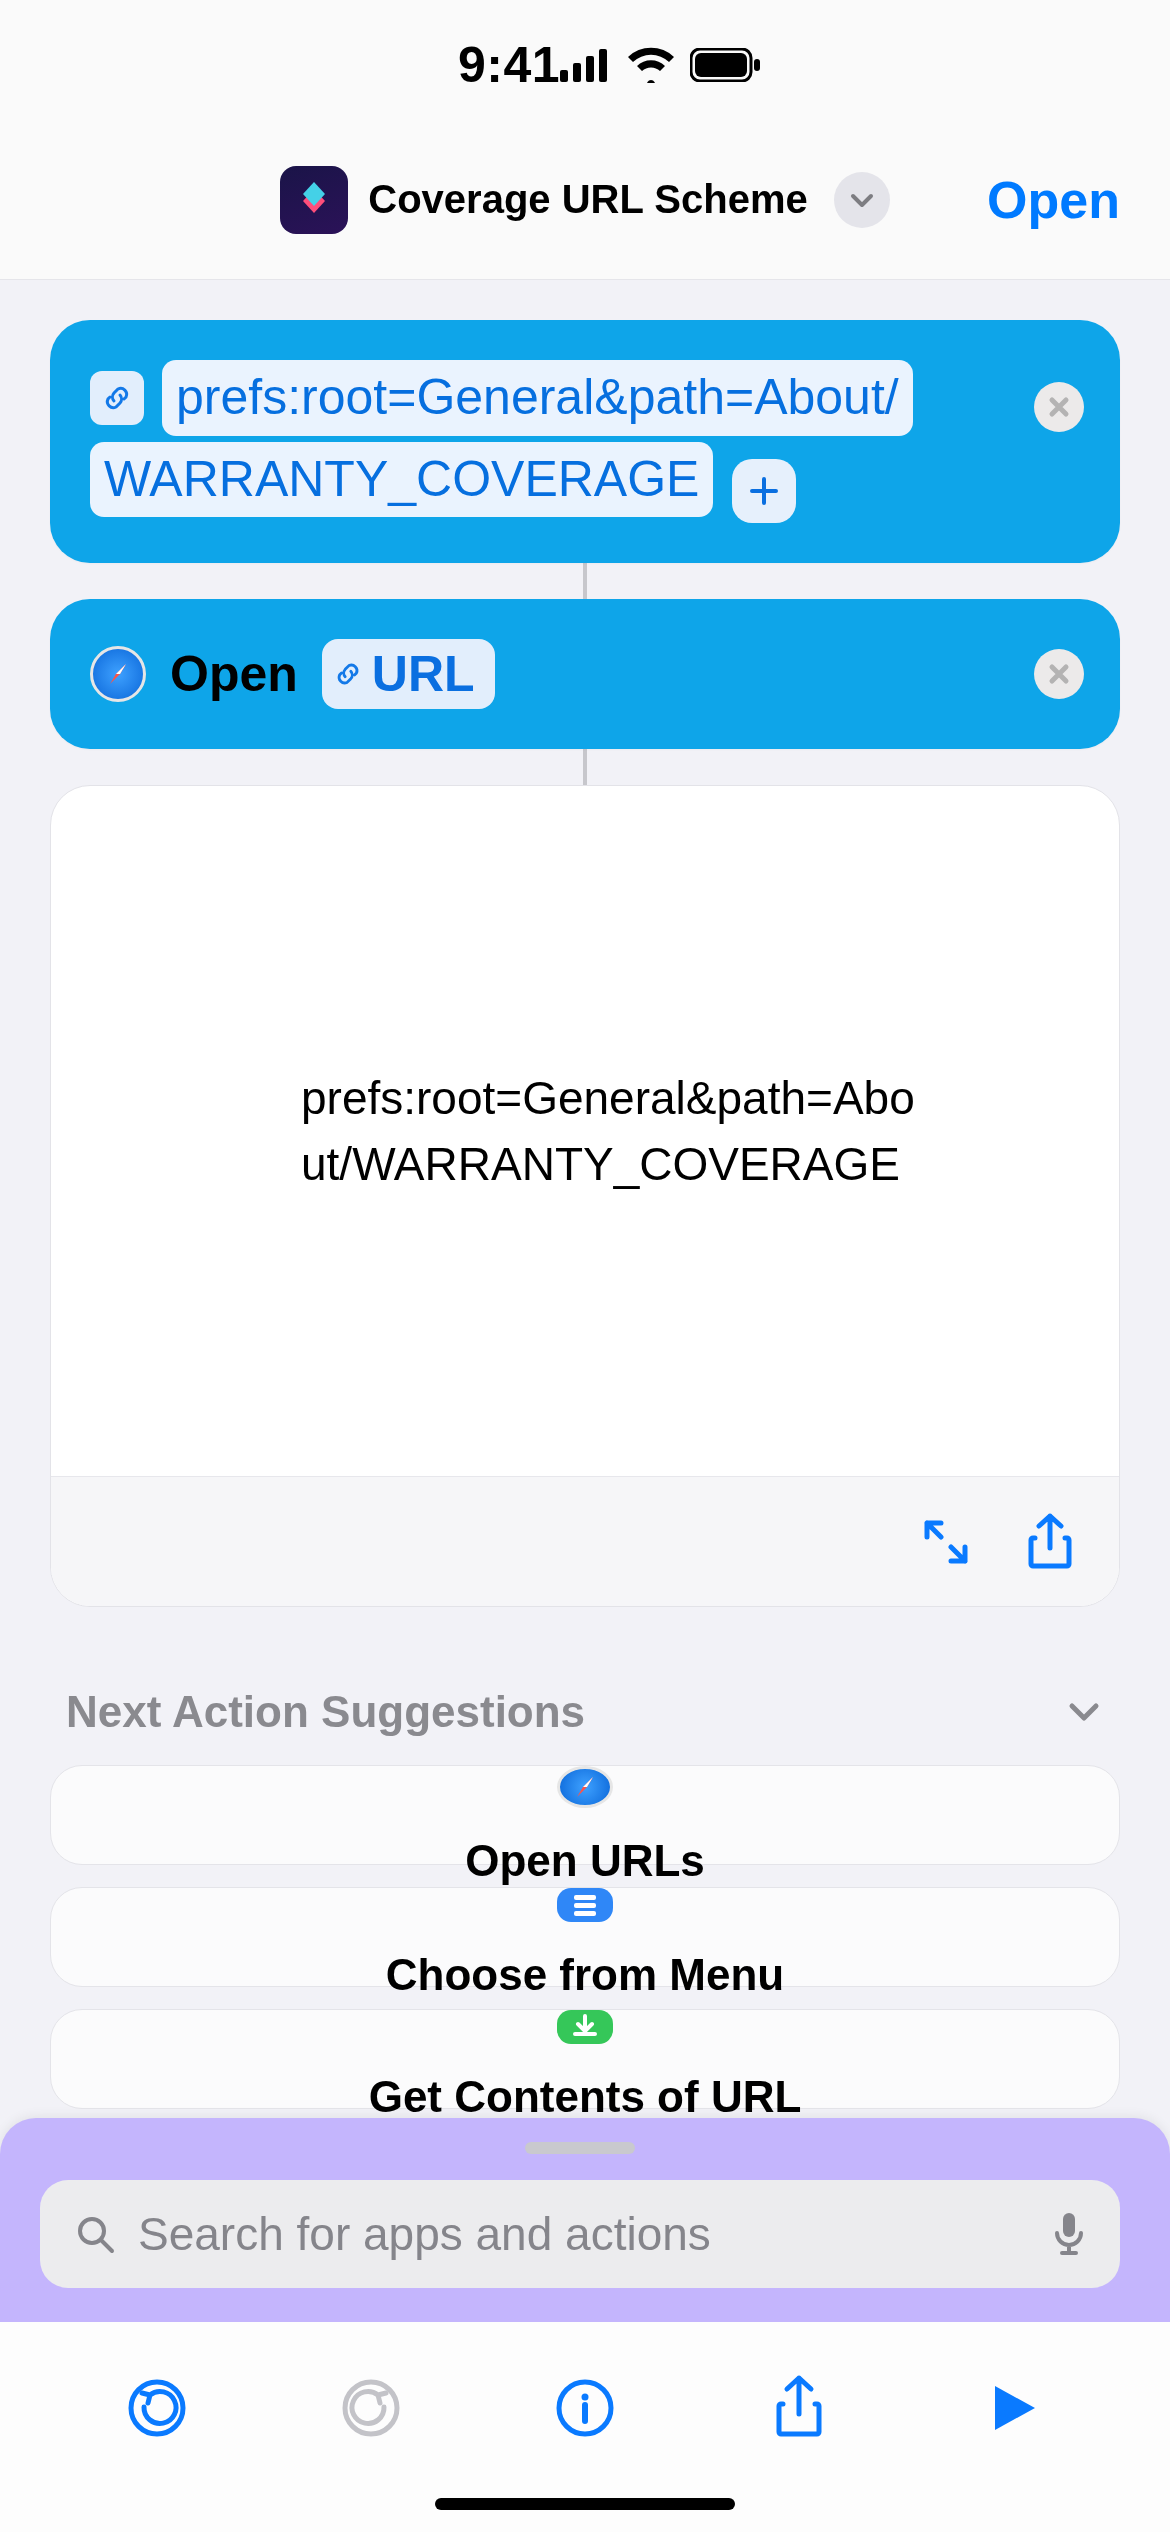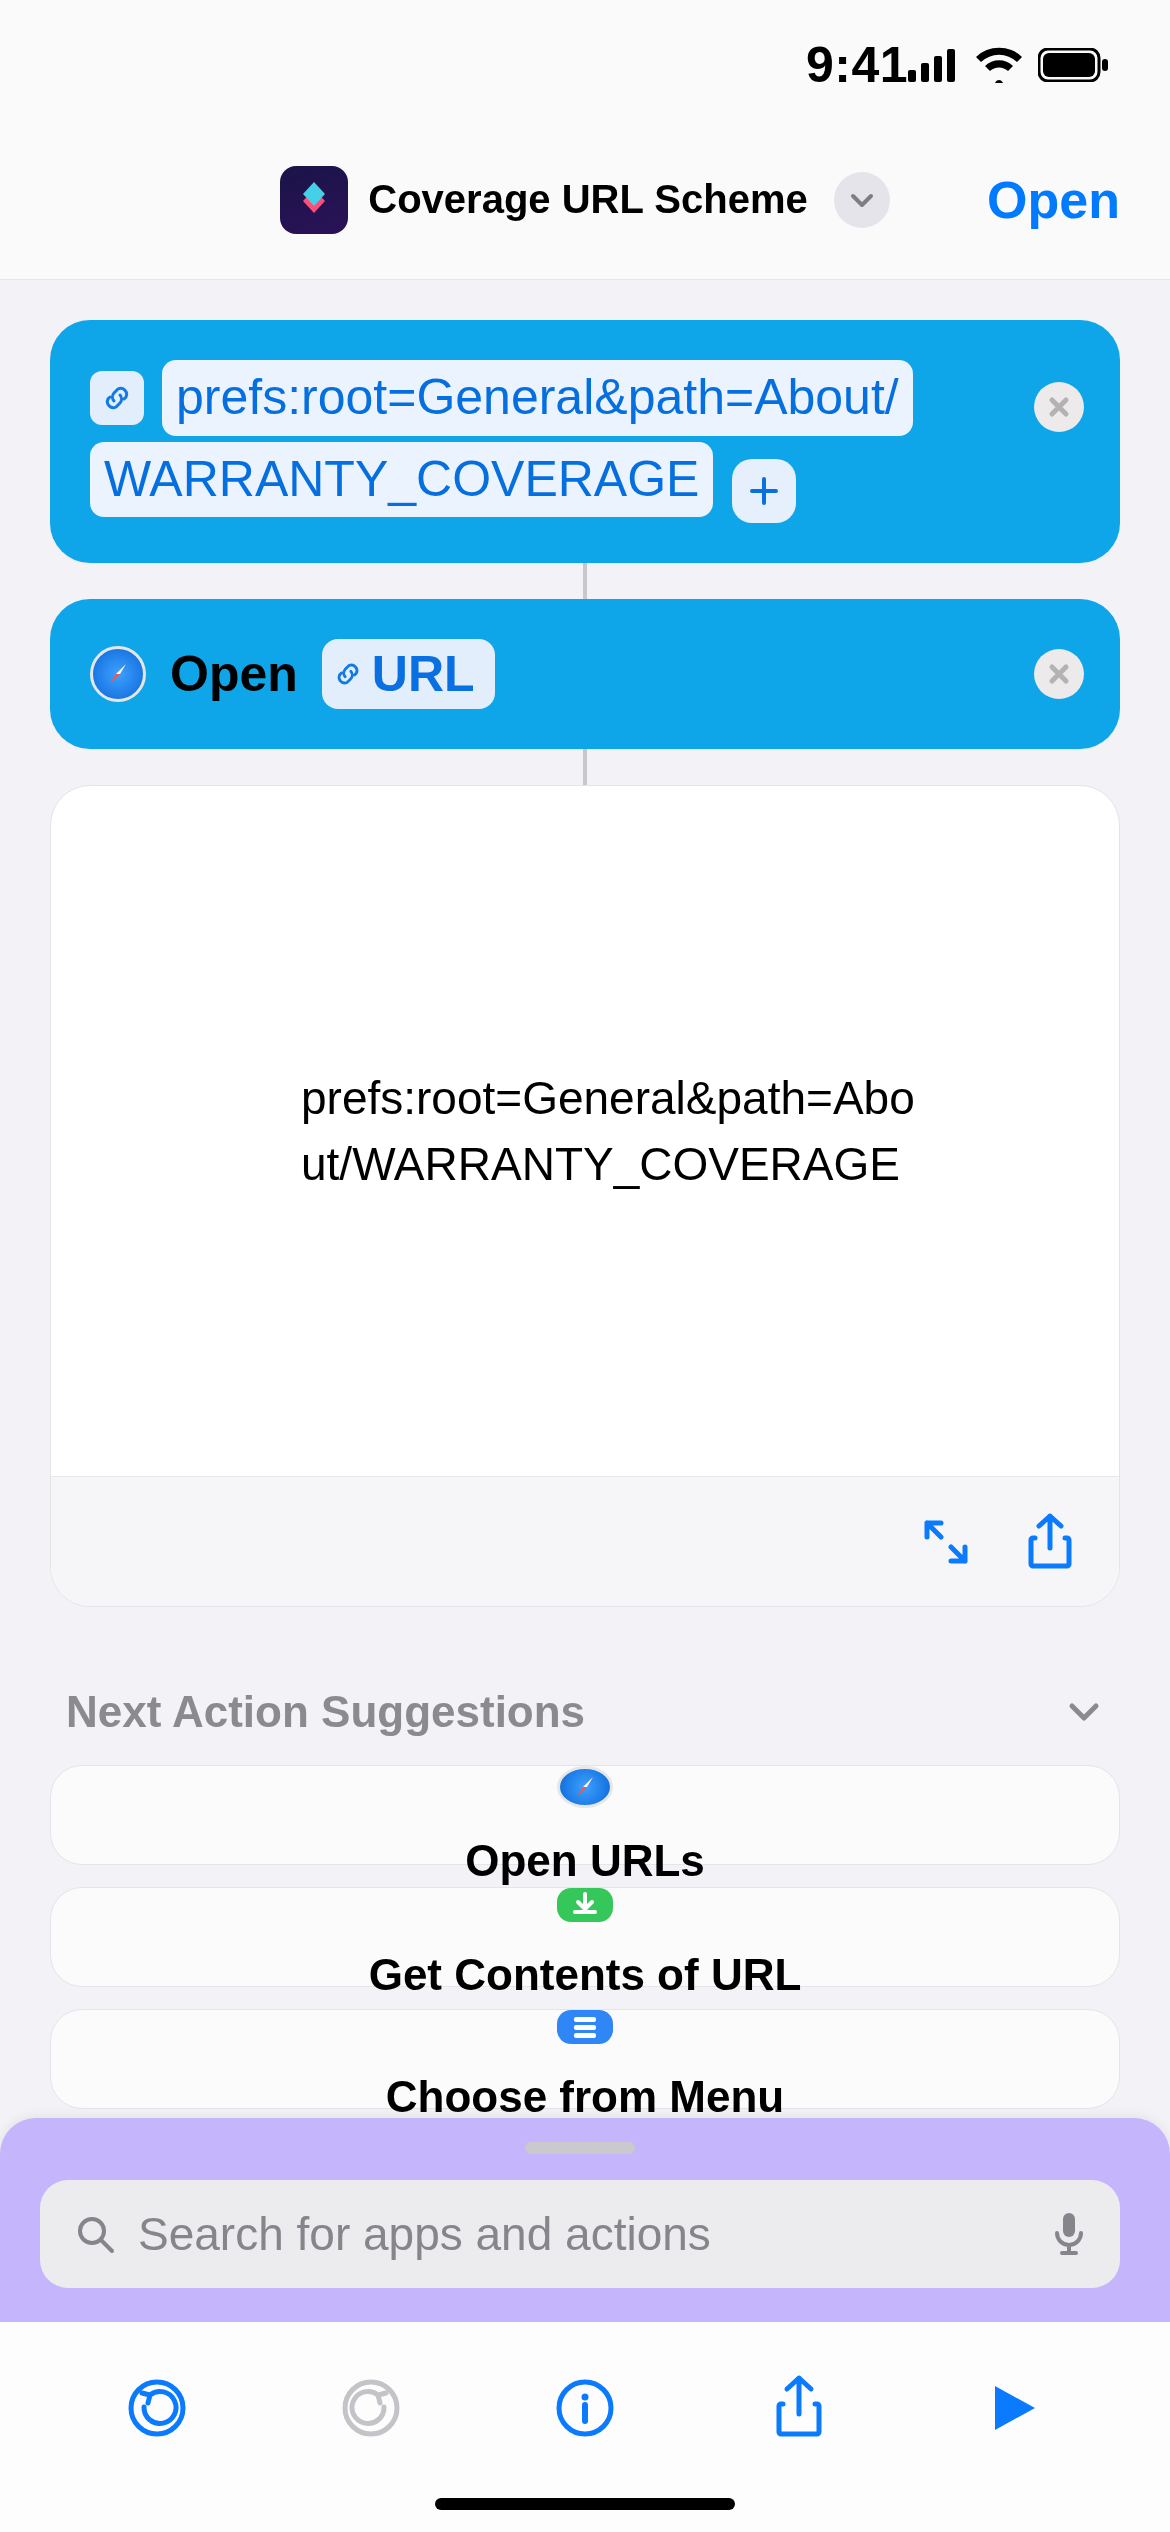--- a/index.html
+++ b/index.html
@@ -1,19 +1,19 @@
 <!DOCTYPE html>
 <html><head>
 <meta charset="utf-8">
 <style>
   * { box-sizing: border-box; margin: 0; padding: 0; }
   html, body { width: 1170px; height: 2532px; font-family: -apple-system, "SF Pro Text", "Helvetica Neue", Arial, sans-serif; background: #f2f2f7; overflow: hidden; }
 
   
-  .status-bar { height: 120px; display: flex; align-items: center; justify-content: flex-end; padding: 10px 60px 0 60px; background: #fafafa; }
+  .status-bar { height: 120px; display: flex; align-items: center; justify-content: center; padding: 10px 60px 0 60px; background: #fafafa; }
   .status-time { font-size: 50px; font-weight: 600; letter-spacing: 0.5px; padding-left:50px; }
   .status-icons { display: flex; align-items: center; gap: 14px; }
 
   
   .title-bar { height: 160px; background: #fafafa; display: flex; align-items: center; justify-content: center; position: relative; border-bottom: 1px solid #e5e5ea; }
   .title-left { display: flex; align-items: center; gap: 20px; }
   .title-app-icon { width: 68px; height: 68px; border-radius: 16px; background: linear-gradient(160deg, #1a1448, #2b1258); display:flex; align-items:center; justify-content:center; }
   .title-text { font-size: 40px; font-weight: 700; color: #000; }
   .title-chevron { width: 56px; height: 56px; border-radius: 50%; background: #e4e4ea; display:flex; align-items:center; justify-content:center; margin-left:6px; }
   .done-btn { position: absolute; right: 50px; font-size: 52px; font-weight: 600; color: #007aff; }
@@ -194,40 +194,40 @@
           <polygon points="26,8 20,18 16,18" fill="#fff"></polygon>
         </svg>
     </div>
     <span class="sugg-label">Open URLs</span>
     <svg width="40" height="40" viewBox="0 0 40 40">
         <path d="M20 6 V34 M6 20 H34" stroke="#0a7aff" stroke-width="4" stroke-linecap="round"></path>
       </svg>
   </div>
 
   <div class="sugg-item">
-    <div class="sugg-icon" style="background:#35c759">
-      <svg width="34" height="34" viewBox="0 0 34 34">
-          <path d="M17 6 V20 M10 14 L17 21 L24 14 M7 24 H27" stroke="#fff" stroke-width="4" fill="none" stroke-linecap="round" stroke-linejoin="round"></path>
-        </svg>
-    </div>
-    <span class="sugg-label">Get Contents of URL</span>
-    <svg width="40" height="40" viewBox="0 0 40 40">
-        <path d="M20 6 V34 M6 20 H34" stroke="#0a7aff" stroke-width="4" stroke-linecap="round"></path>
-      </svg>
-  </div>
-
-  <div class="sugg-item">
     <div class="sugg-icon" style="background:#2f87f7">
       <svg width="34" height="34" viewBox="0 0 34 34">
           <rect x="6" y="7" width="22" height="5" rx="2" fill="#fff"></rect>
           <rect x="6" y="15" width="22" height="5" rx="2" fill="#fff"></rect>
           <rect x="6" y="23" width="22" height="5" rx="2" fill="#fff"></rect>
         </svg>
     </div>
     <span class="sugg-label">Choose from Menu</span>
+    <svg width="40" height="40" viewBox="0 0 40 40">
+        <path d="M20 6 V34 M6 20 H34" stroke="#0a7aff" stroke-width="4" stroke-linecap="round"></path>
+      </svg>
+  </div>
+
+  <div class="sugg-item">
+    <div class="sugg-icon" style="background:#35c759">
+      <svg width="34" height="34" viewBox="0 0 34 34">
+          <path d="M17 6 V20 M10 14 L17 21 L24 14 M7 24 H27" stroke="#fff" stroke-width="4" fill="none" stroke-linecap="round" stroke-linejoin="round"></path>
+        </svg>
+    </div>
+    <span class="sugg-label">Get Contents of URL</span>
     <svg width="40" height="40" viewBox="0 0 40 40">
         <path d="M20 6 V34 M6 20 H34" stroke="#0a7aff" stroke-width="4" stroke-linecap="round"></path>
       </svg>
   </div>
 
 </div>
 
 <div class="sheet">
   <div class="grabber"></div>
   <div class="search-field">

